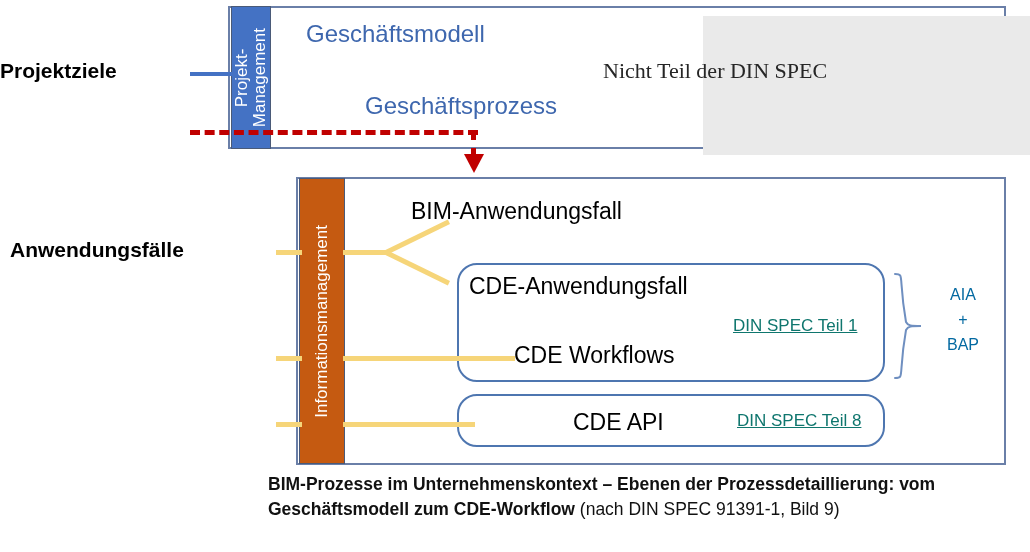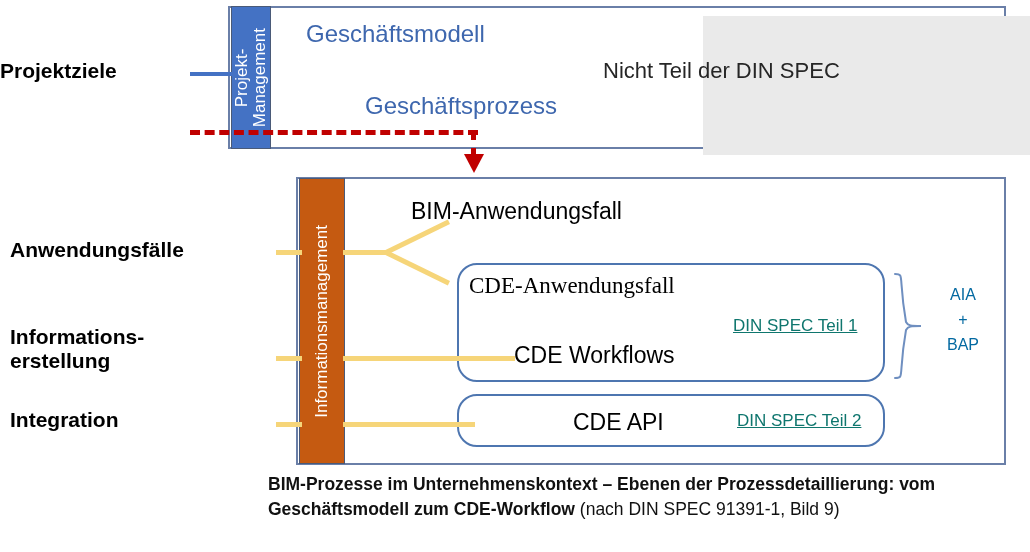--- a/index.html
+++ b/index.html
@@ -123,42 +123,42 @@
   #fork-down { left: 386px; top: 250px; width: 70px; transform: rotate(26deg); }
 
   
   .orange-text {
     position: absolute;
     color: #000000;
     font-size: 23px;
     white-space: nowrap;
   }
   #t-bim-anwendungsfall { left: 411px; top: 198px; }
-  #t-cde-anwendungsfall { left: 469px; top: 273px; font-family: Liberation Serif, serif; }
+  #t-cde-anwendungsfall { left: 469px; top: 273px; }
   #t-cde-workflows      { left: 514px; top: 342px; }
   #t-cde-api            { left: 573px; top: 409px; }
 
   
   .blue-text {
     position: absolute;
     color: #3E67AE;
     font-size: 24px;
     white-space: nowrap;
   }
   #t-geschaeftsmodell { left: 306px; top: 20px; }
   #t-geschaeftsprozess{ left: 365px; top: 92px; }
 
   
   .plain-text {
     position: absolute;
     color: #262626;
     font-size: 22px;
     white-space: nowrap;
   }
-  #t-nicht-teil { left: 603px; top: 58px; }
+  #t-nicht-teil { left: 603px; top: 58px; font-family: Liberation Serif, serif; }
 
   .small-text {
     position: absolute;
     color: #0f766e;
     font-size: 17px;
     white-space: nowrap;
     text-decoration: underline;
   }
   #t-din-teil1 { left: 733px; top: 316px; }
   #t-din-teil2 { left: 737px; top: 411px; }
@@ -236,40 +236,37 @@
   <div class="orange-text" id="t-bim-anwendungsfall">BIM-Anwendungsfall</div>
 
   <div class="orange-text" id="t-cde-anwendungsfall">CDE-Anwendungsfall</div>
 
   <div class="orange-text" id="t-cde-workflows">CDE Workflows</div>
 
   <div class="orange-text" id="t-cde-api">CDE API</div>
 
   <div class="small-text" id="t-din-teil1">DIN SPEC Teil 1</div>
 
-  <div class="small-text" id="t-din-teil2">DIN SPEC Teil 2</div>
+  <div class="small-text" id="t-din-teil2">DIN SPEC Teil 8</div>
 
   <div id="brace-wrap">
     <svg width="30" height="108" viewBox="0 0 30 108" fill="none">
       <path d="M2 2 C 12 2, 5 4, 13 50 C 15 54, 18 54, 28 54 C 18 54, 15 54, 13 58 C 5 104, 12 106, 2 106" stroke="#6F8FC0" stroke-width="2" fill="none" stroke-linecap="round"></path>
     </svg>
   </div>
   <div id="t-aia-bap">AIA
 +
 BAP</div>
 
   <div class="left-label" id="lbl-projektziele">Projektziele</div>
 
 
   <div class="left-label" id="lbl-anwendungsf">Anwendungsfälle</div>
 
-  <div class="left-label" id="lbl-infoerstellung" style="white-space:pre-line;">Informations-
-erstellung</div>
-
-  <div class="left-label" id="lbl-integration">Integration</div>
+
 
   <div class="hline blue-line" id="conn-projektziele"></div>
 
   <div class="hline red-dash-h" id="conn-bimziele-a"></div>
   <div class="red-dash-v" id="conn-bimziele-v"></div>
   <div id="red-arrow-head"></div>
 
   <div class="hline yellow-line" id="y-anw-left"></div>
   <div class="hline yellow-line" id="y-inf-left"></div>
   <div class="hline yellow-line" id="y-int-left"></div>

